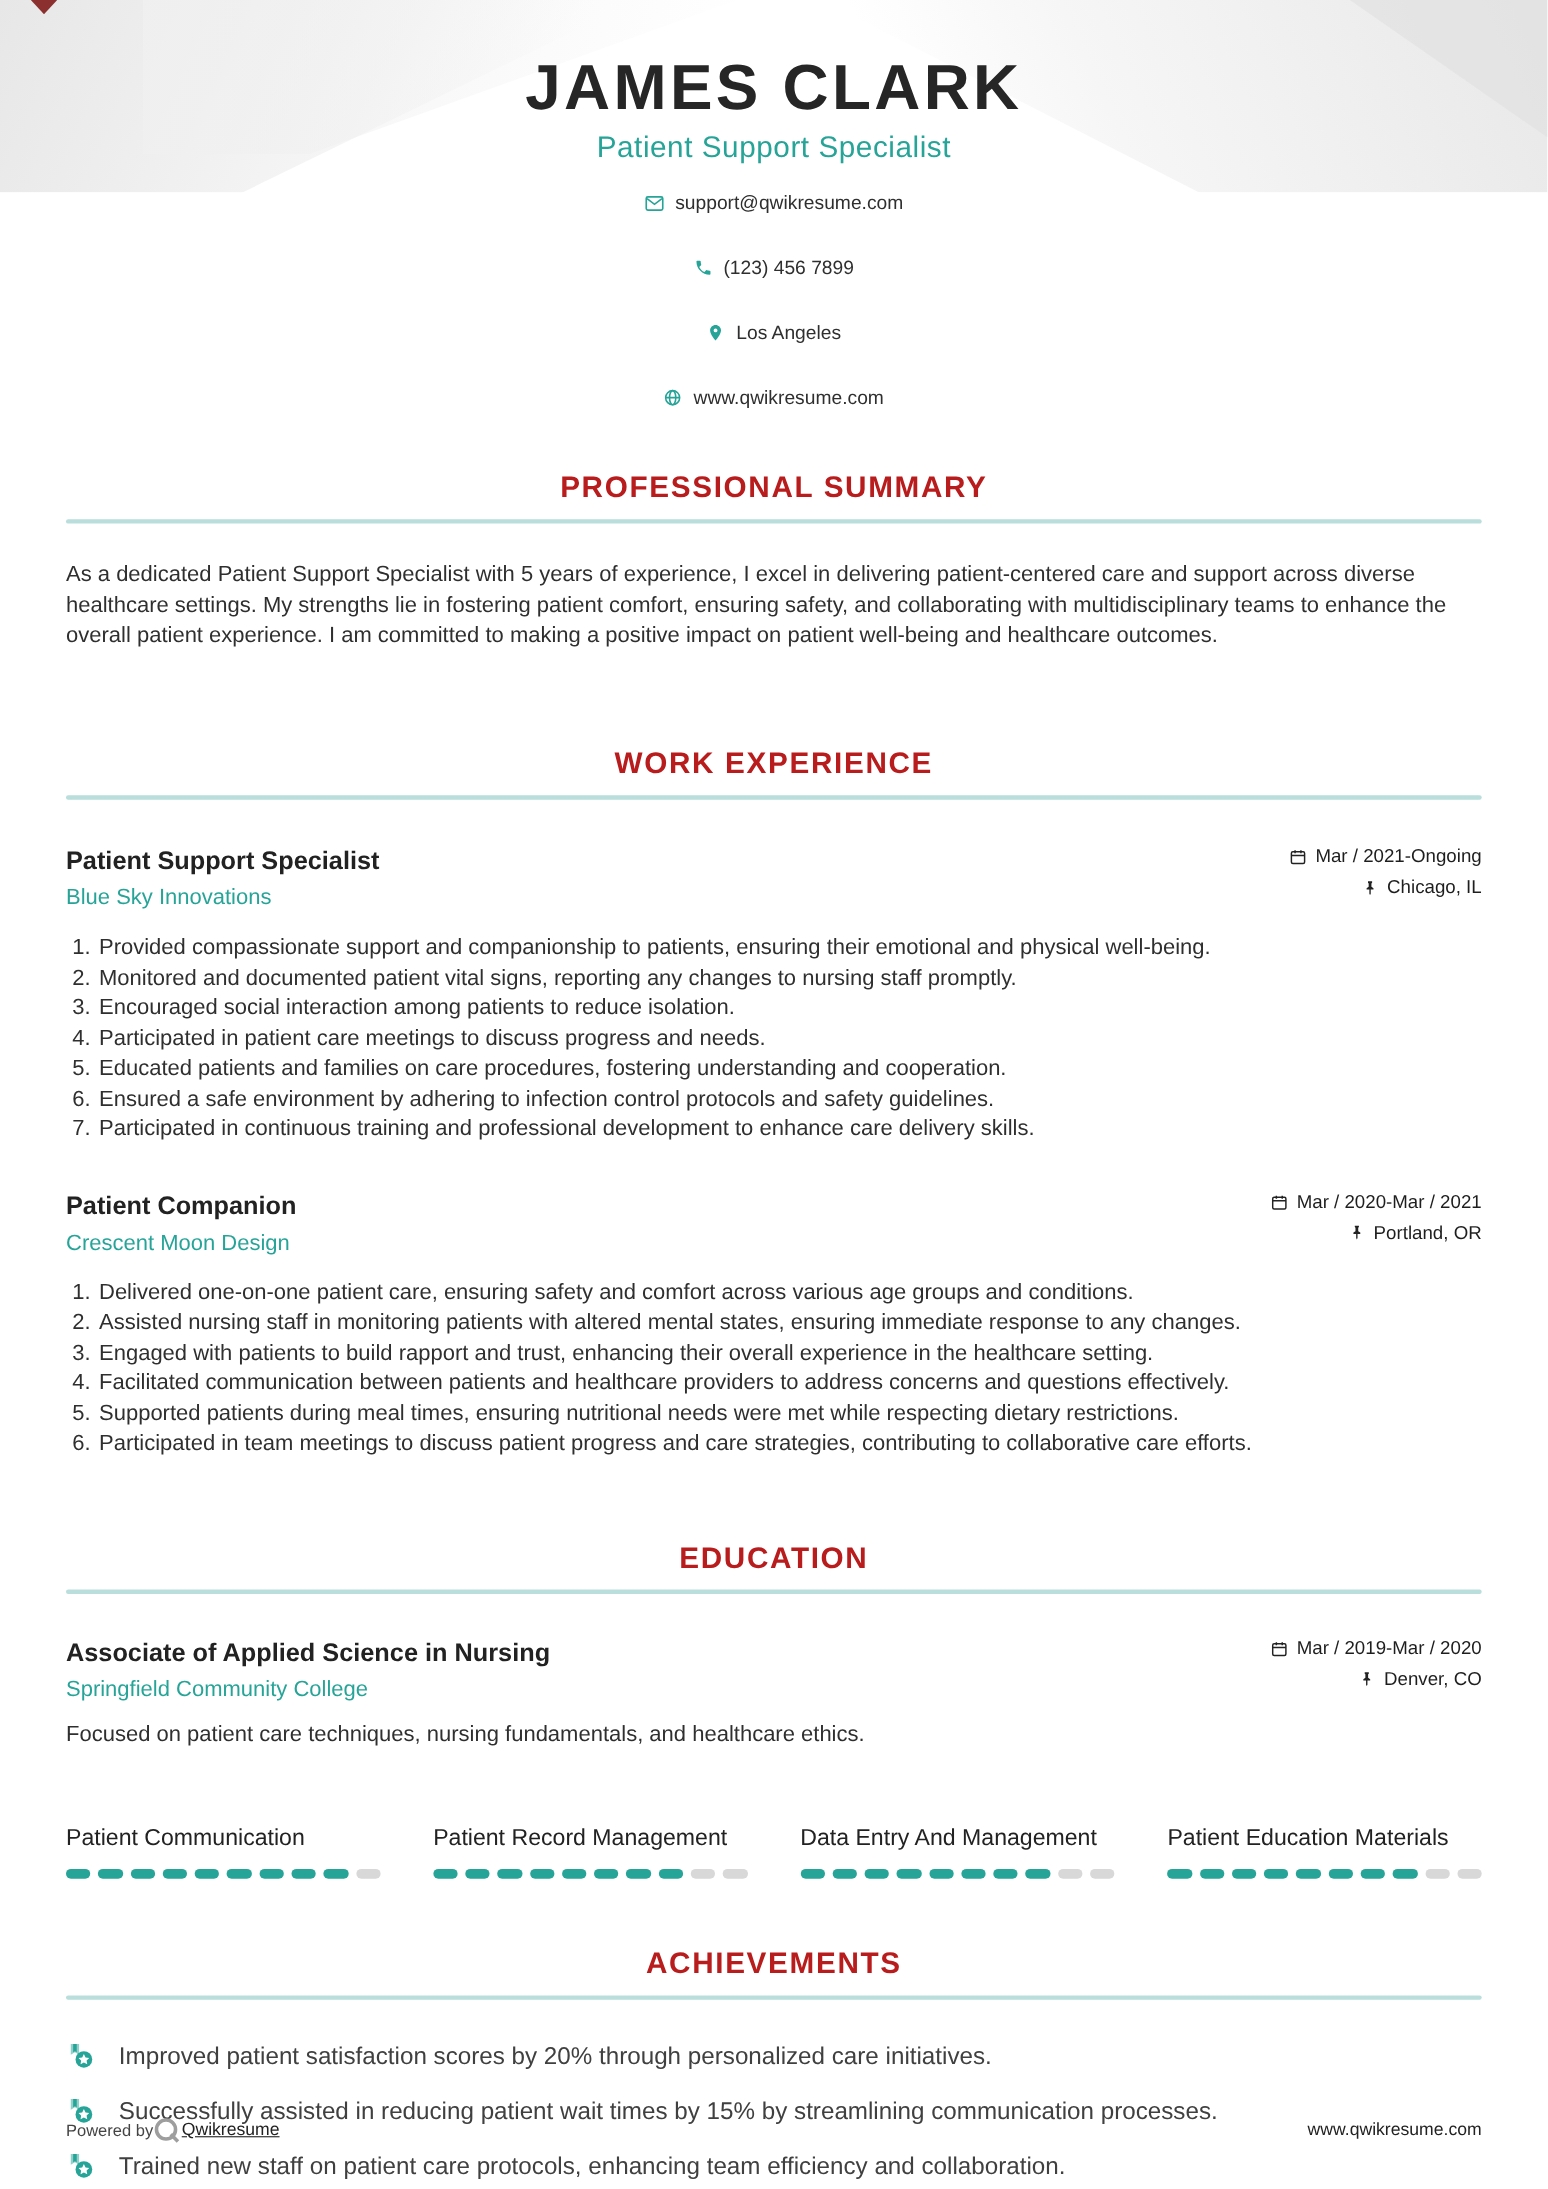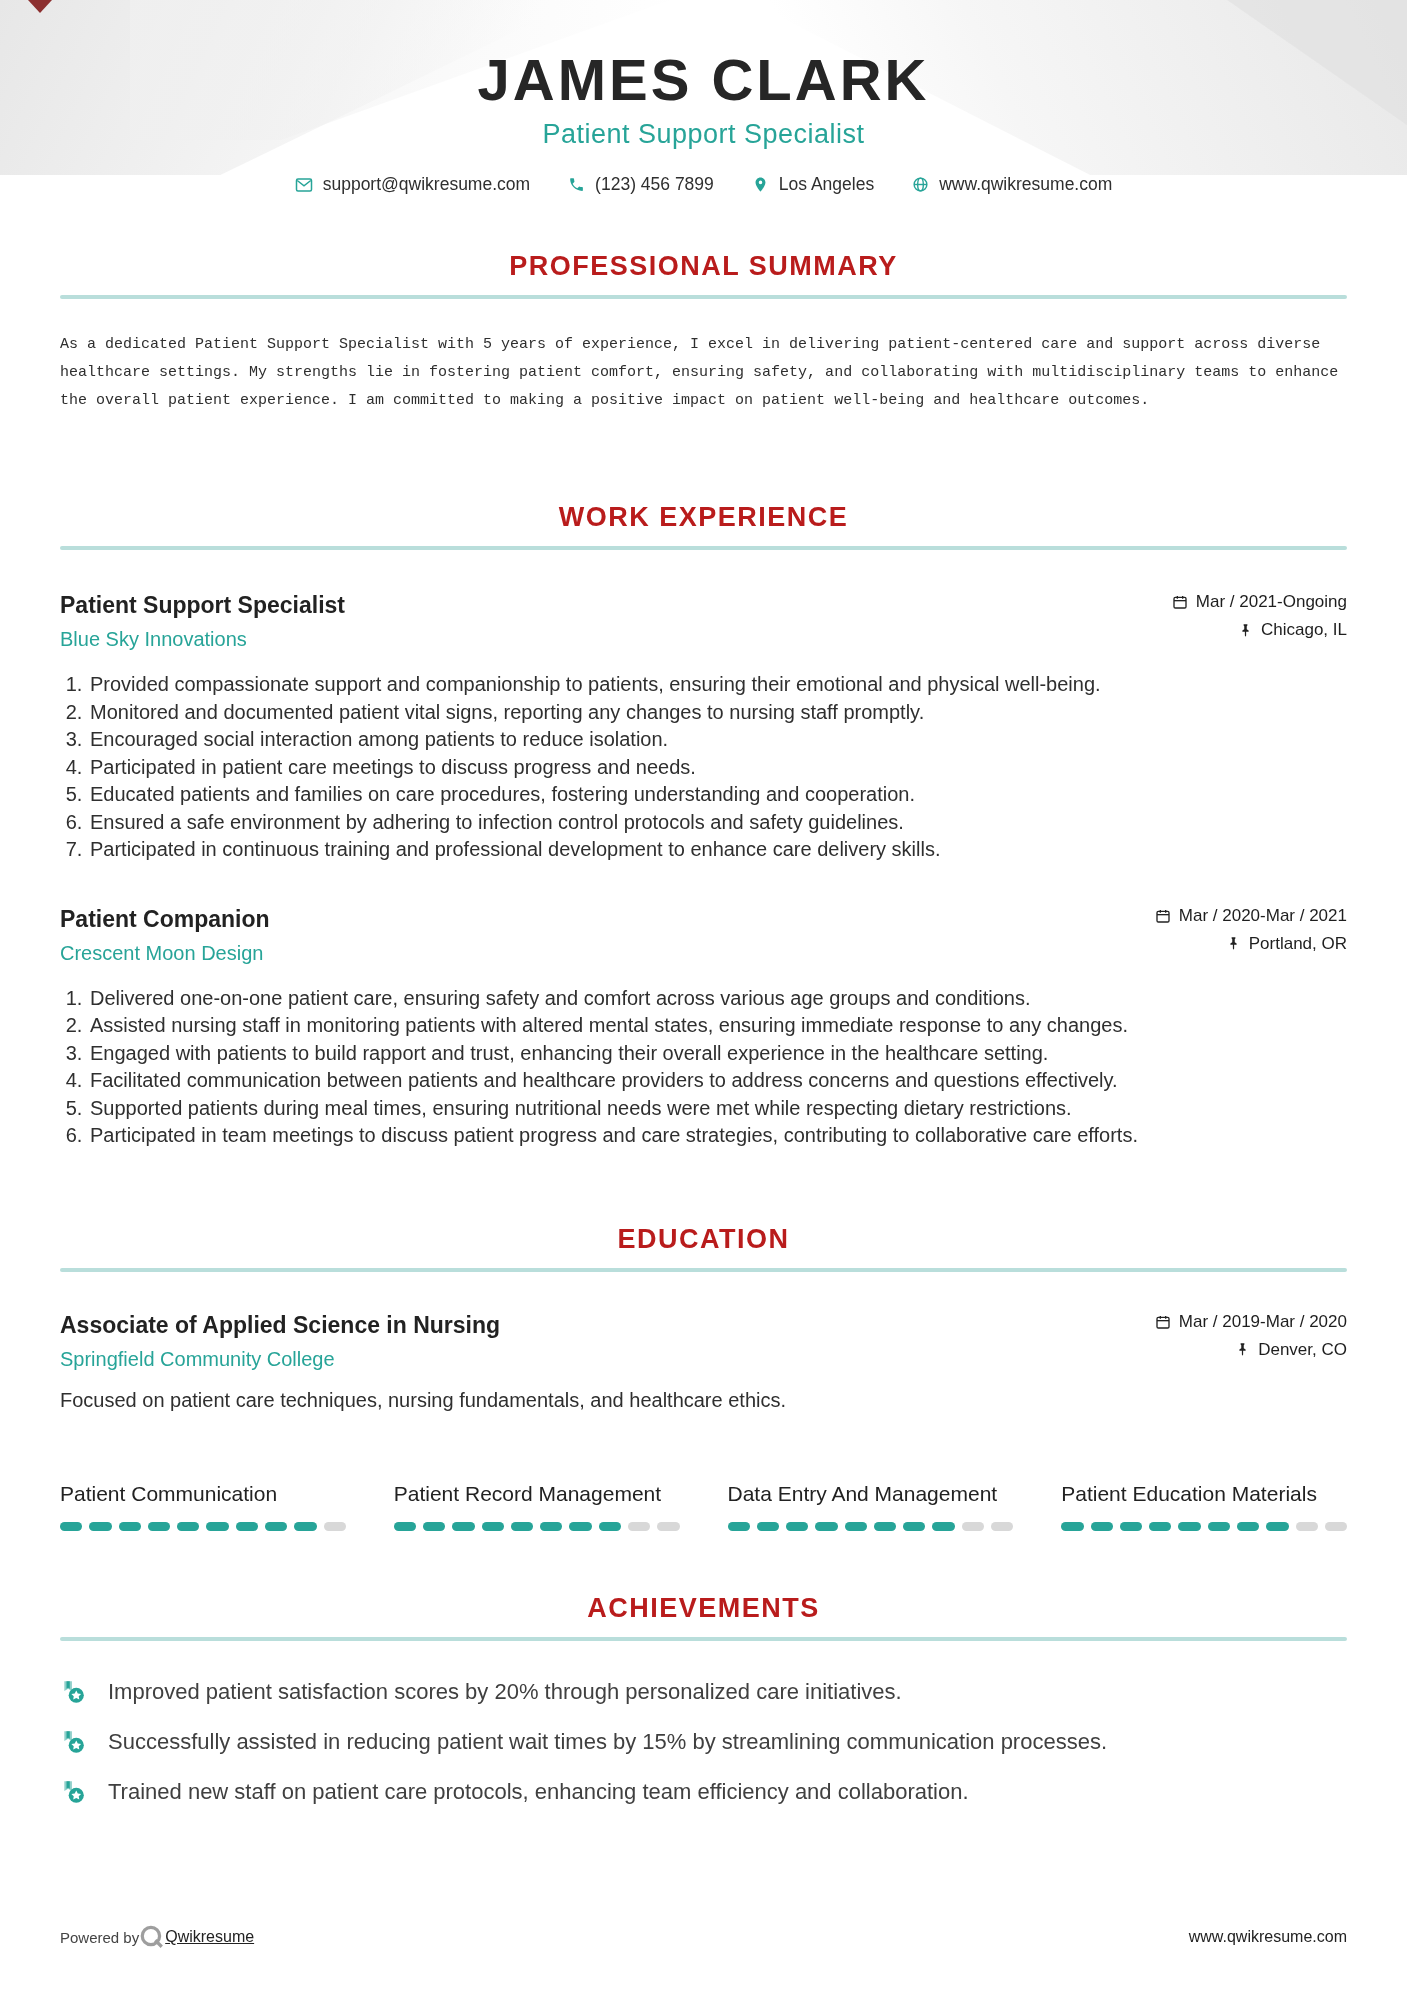--- a/index.html
+++ b/index.html
@@ -25,30 +25,30 @@
          clip-path:polygon(42% 0,100% 0,100% 100%); }
   .sh5 { left:28px; width:24px; height:13px; background:#8c2f2f;
          clip-path:polygon(0 0,100% 0,50% 100%); }
 
   .content { position:relative; padding:0 60px; }
 
   .header { position:relative; text-align:center; padding-top:46px; }
   .name { font-size:58px; font-weight:800; letter-spacing:3px; color:#262626; }
   .jobtitle { margin-top:6px; font-size:27px; font-weight:500; letter-spacing:.5px; color:var(--accent); }
   .contact { margin-top:24px; display:flex; justify-content:center; align-items:center; gap:38px;
-             font-size:17.5px; color:#2f2f2f; }
+             font-size:17.5px; color:#2f2f2f;flex-direction:column; }
   .contact .item { display:flex; align-items:center; gap:10px; }
   .contact svg { color:var(--accent); flex:0 0 auto; }
 
   .sec-head { text-align:center; }
   .sec-head h2 { font-size:27px; font-weight:700; letter-spacing:1.5px; color:#b91c1c; }
   .rule { height:4px; background:var(--rule); margin-top:13px; border-radius:2px; }
 
   .sec-summary { margin-top:56px; }
-  .summary-text { margin-top:32px; font-size:15px; line-height:28px; color:#2f2f2f;font-family:Liberation Mono, monospace; }
+  .summary-text { margin-top:32px; font-size:20px; line-height:28px; color:#2f2f2f; }
 
   .sec-work { margin-top:87px; }
   .job { margin-top:42px; }
   .job-head { display:flex; justify-content:space-between; align-items:flex-start; }
   .jtitle { font-size:23px; font-weight:700; color:#222; }
   .jcompany { margin-top:9px; font-size:20px; color:var(--accent); }
   .meta { text-align:right; font-size:17px; color:#1e1e1e; }
   .meta-row { display:flex; justify-content:flex-end; align-items:center; gap:8px; margin-bottom:8px; }
   .meta svg { color:#222; flex:0 0 auto; }
   ol.bullets { margin-top:20px; padding-left:28px; font-size:20px; line-height:27.5px; color:#2f2f2f; }

